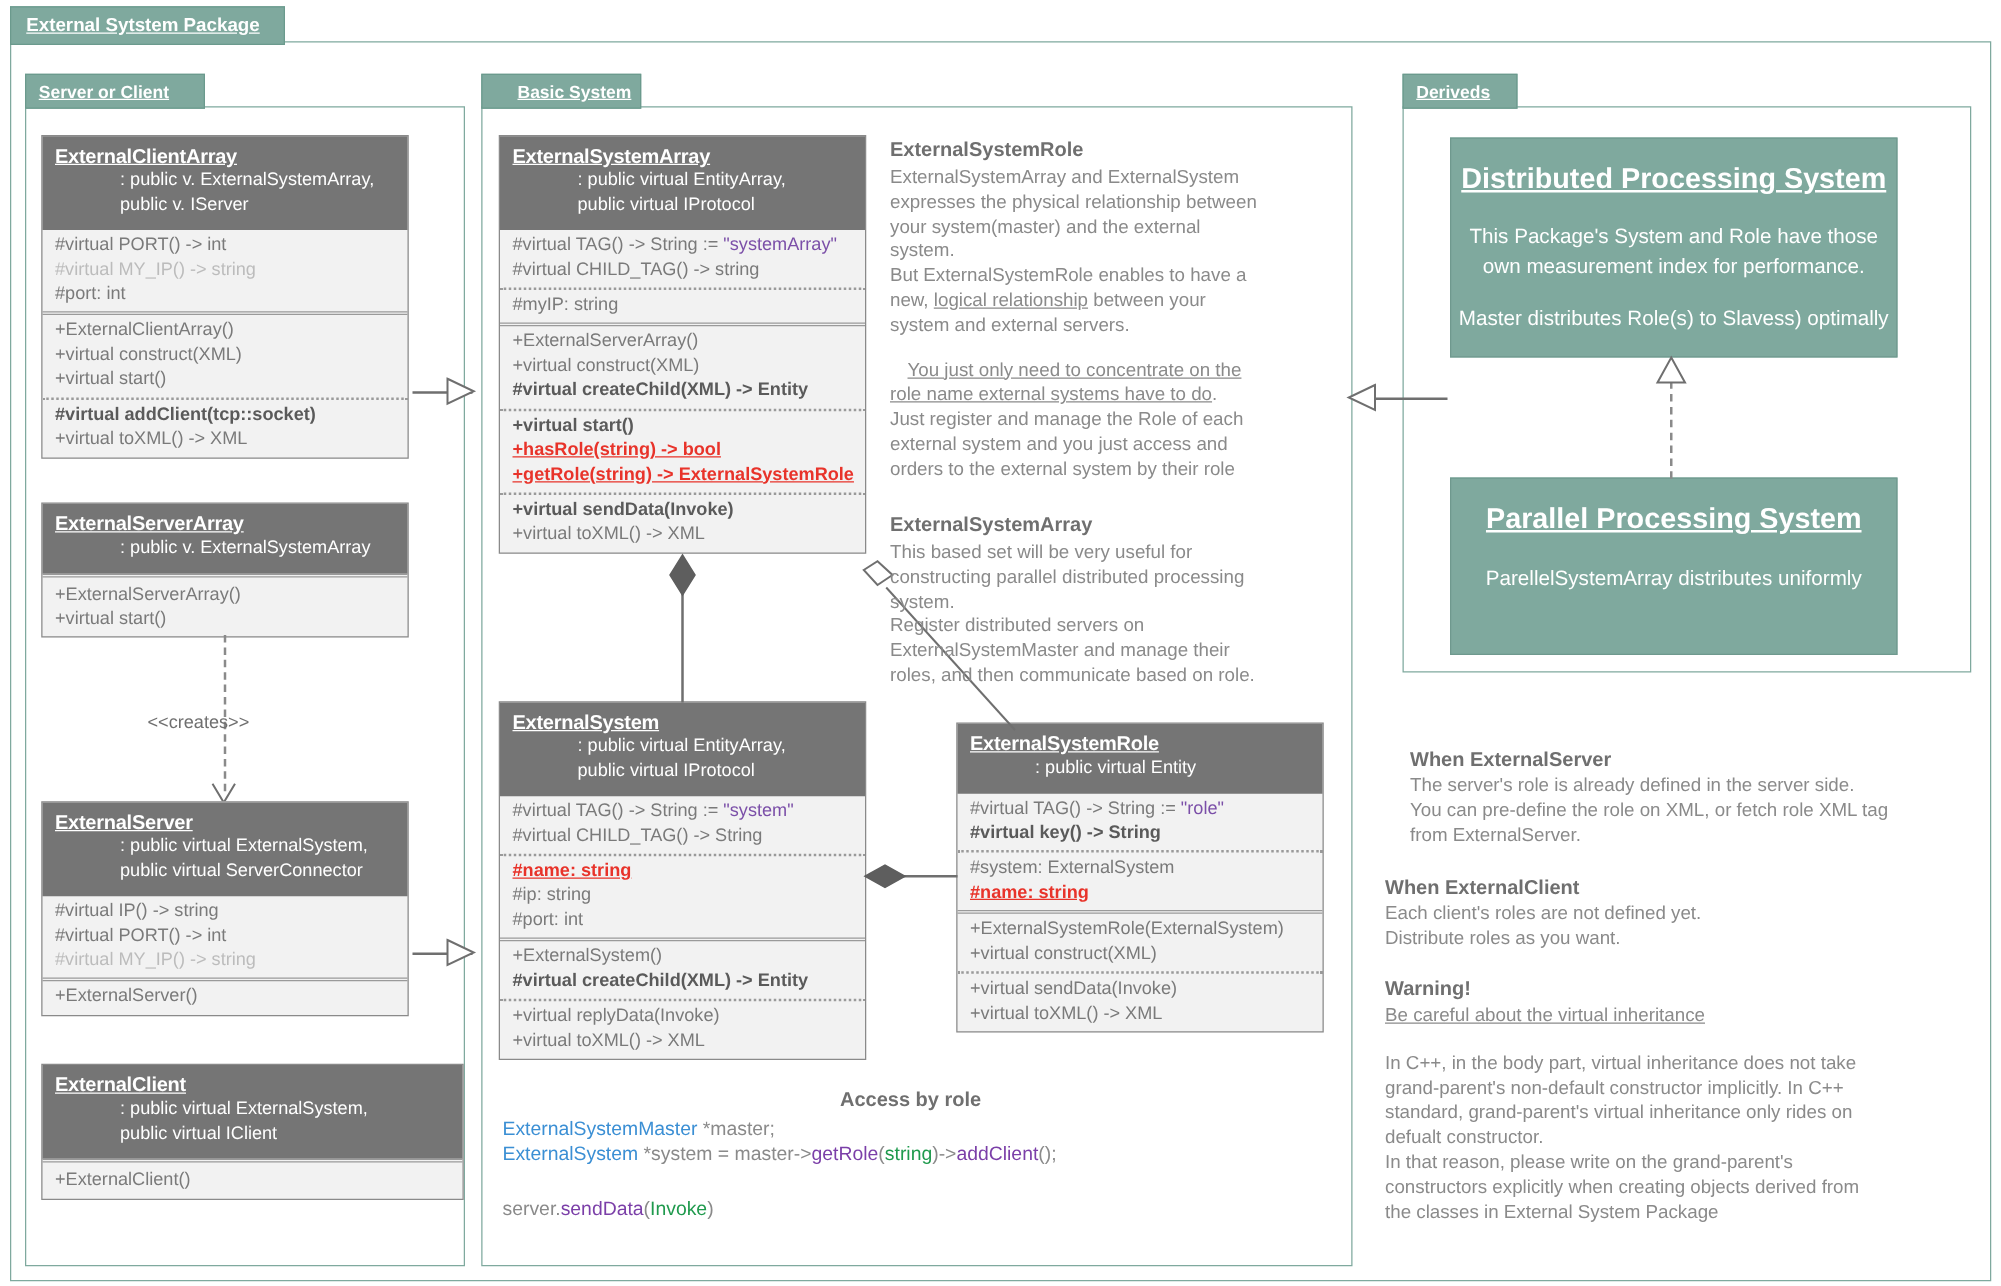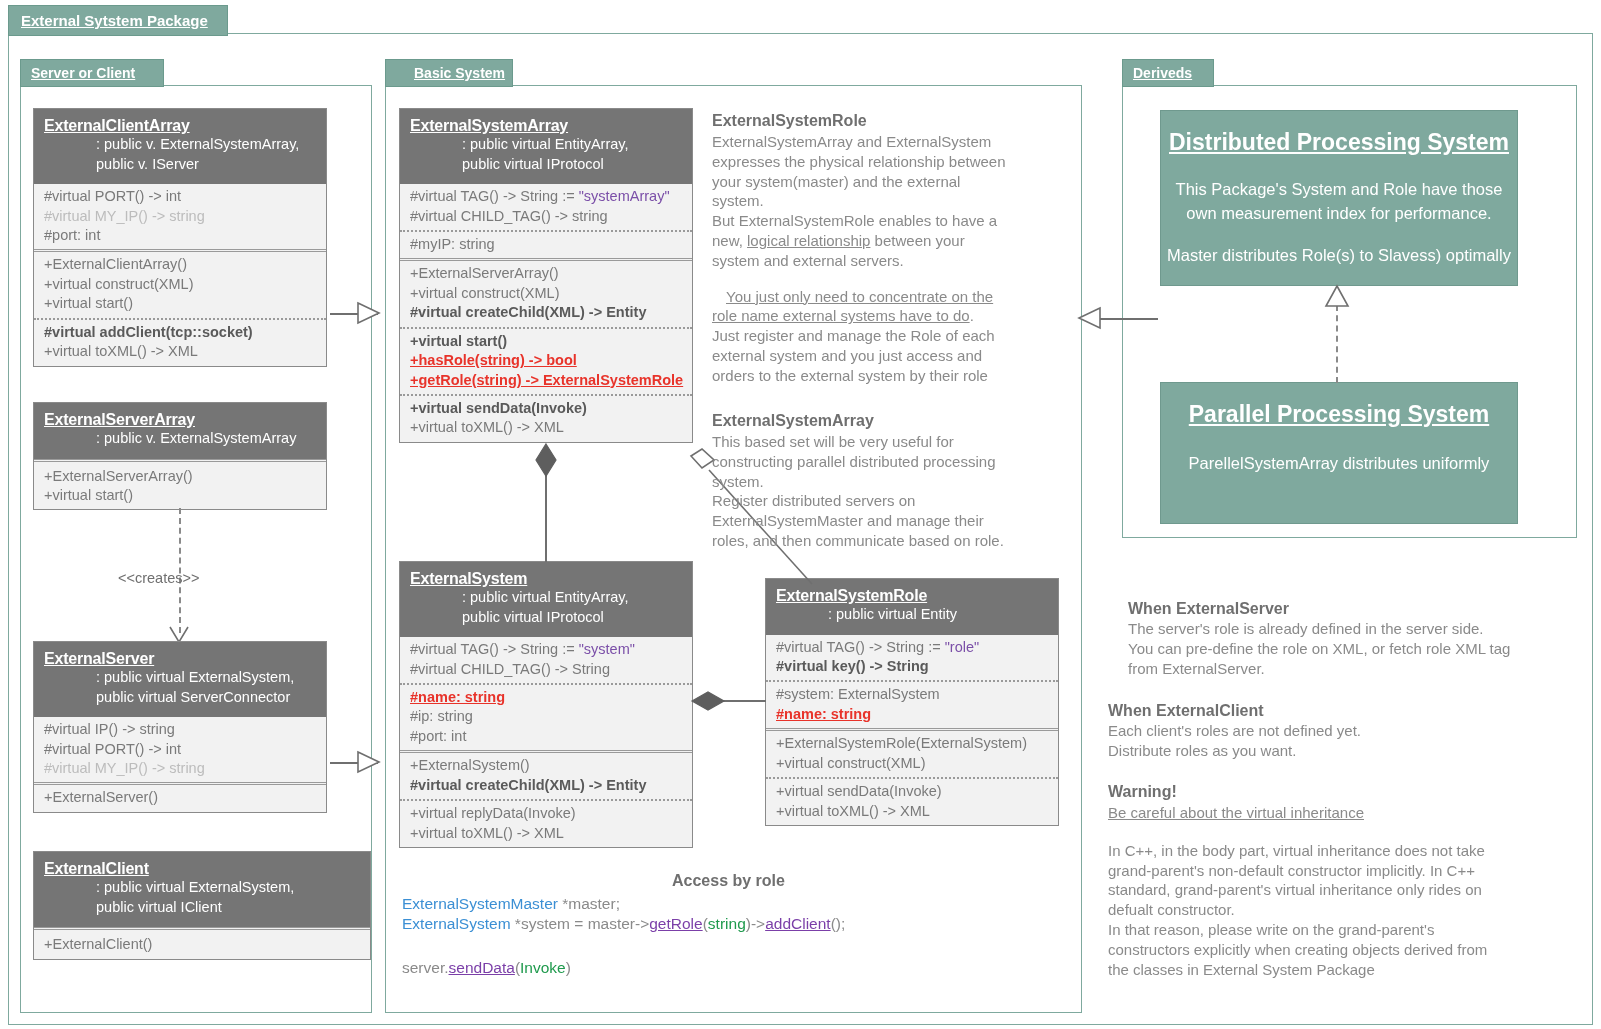--- a/index.html
+++ b/index.html
@@ -58,21 +58,21 @@
   
   .note{position:absolute;box-sizing:border-box;}
   .note-h{font-size:16px;font-weight:bold;color:#6f6f6f;}
   .note-p{font-size:15px;line-height:1.32;color:#8a8a8a;}
   .u{text-decoration:underline;}
 
   
   .code{position:absolute;font-size:15.5px;line-height:1.38;white-space:nowrap;}
   .c-type{color:#3b8fd4;}
   .c-plain{color:#8a8a8a;}
-  .c-fn{color:#7b3fa8;text-decoration:underline;}
+  .c-fn{color:#7b3fa8;}
   .c-arg{color:#1f9a4d;}
   .code-title{position:absolute;font-size:16px;font-weight:bold;color:#6f6f6f;}
 
   
   .ln{position:absolute;background:#6f6f6f;}
   .lnv{width:1.6px;}
   .lnh{height:1.6px;}
   .dash-v{position:absolute;width:0;border-left:2px dashed #8a8a8a;}
   .svgl{position:absolute;overflow:visible;}
 </style>

